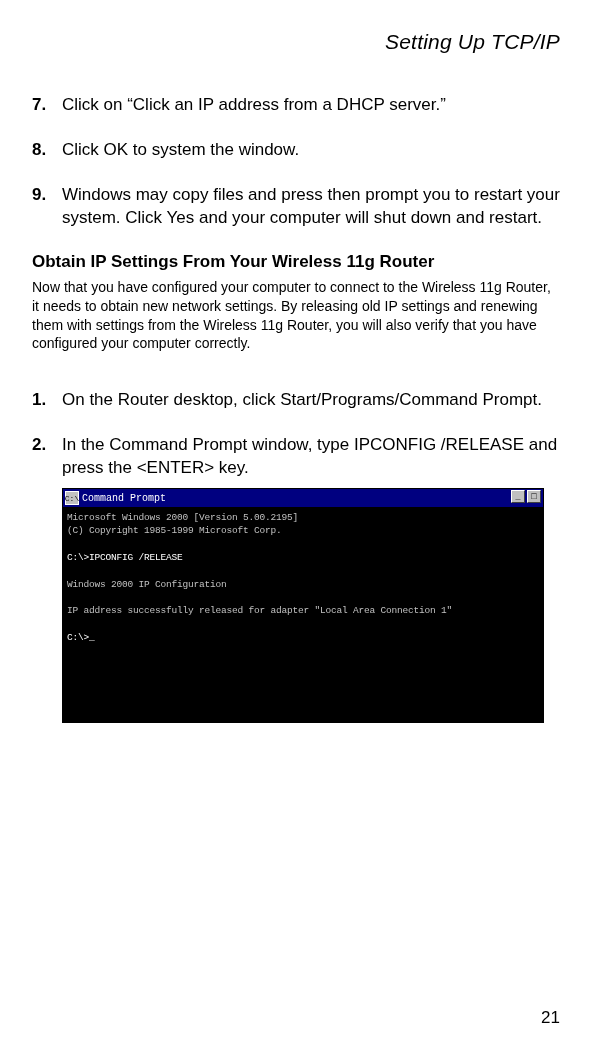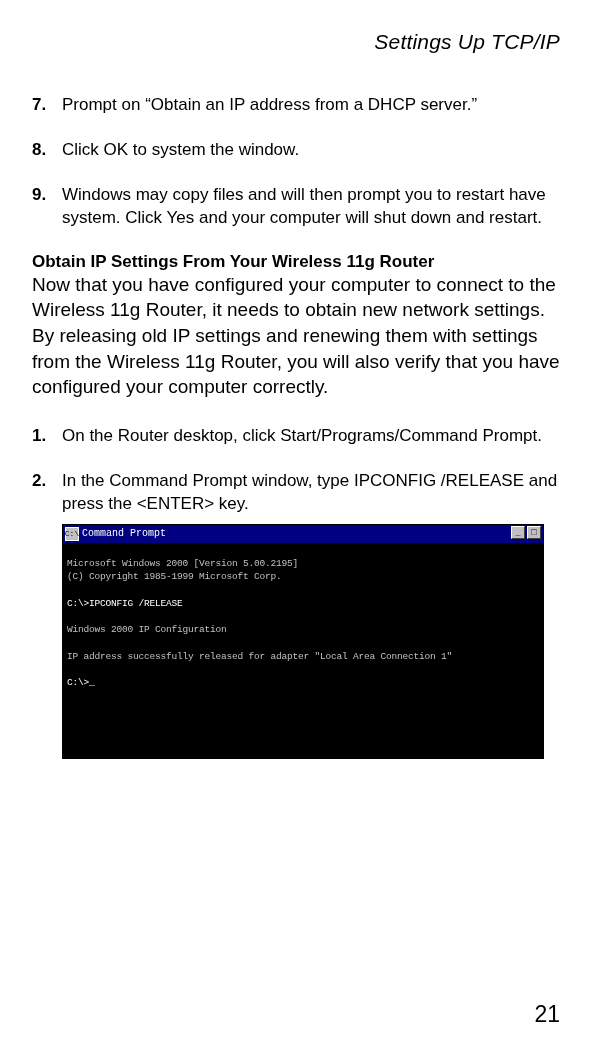--- a/index.html
+++ b/index.html
@@ -29,26 +29,27 @@
     .step-num {
       font-weight: bold;
       min-width: 30px;
     }
     .step-text {
       flex: 1;
     }
     .section-heading {
       font-weight: bold;
       font-size: 17px;
+      margin-bottom: 6px;
       margin-top: 4px;
     }
     .section-intro {
-      font-size: 19px;
+      font-size: 14px;
       line-height: 1.35;
-      margin-bottom: 25px;
+      margin-bottom: 36px;
     }
     .cmd-window {
       margin-left: 30px;
       width: 482px;
       border: 1px solid #000;
       background: #000;
       margin-top: 8px;
     }
     .cmd-titlebar {
       background: #000080;
@@ -97,52 +98,52 @@
       color: #000;
       font-family: Arial;
       font-weight: bold;
       line-height: 1;
     }
     .cmd-body {
       background: #000;
       color: #c0c0c0;
       font-family: "Courier New", monospace;
       font-size: 9.5px;
-      padding: 14px 4px;
+      padding: 4px 4px;
       min-height: 215px;
       line-height: 1.4;
       white-space: pre;
       letter-spacing: -0.2px;
     }
     .cmd-bright { color: #fff; }
     .page-num {
       position: absolute;
       bottom: 18px;
       right: 35px;
-      font-size: 23px;
+      font-size: 17px;
     }
   </style>
 </head>
 <body>
 
-<div class="header-title">Settings Up TCP/IP</div>
+<div class="header-title">Setting Up TCP/IP</div>
 
 <div class="step">
   <div class="step-num">7.</div>
-  <div class="step-text">Prompt on “Obtain an IP address from a DHCP server.”</div>
+  <div class="step-text">Click on “Click an IP address from a DHCP server.”</div>
 </div>
 
 <div class="step">
   <div class="step-num">8.</div>
   <div class="step-text">Click OK to system the window.</div>
 </div>
 
 <div class="step">
   <div class="step-num">9.</div>
-  <div class="step-text">Windows may copy files and will then prompt you to restart have system. Click Yes and your computer will shut down and restart.</div>
+  <div class="step-text">Windows may copy files and press then prompt you to restart your system. Click Yes and your computer will shut down and restart.</div>
 </div>
 
 <div class="section-heading">Obtain IP Settings From Your Wireless 11g Router</div>
 <div class="section-intro">Now that you have configured your computer to connect to the Wireless 11g Router, it needs to obtain new network settings. By releasing old IP settings and renewing them with settings from the Wireless 11g Router, you will also verify that you have configured your computer correctly.</div>
 
 <div class="step">
   <div class="step-num">1.</div>
   <div class="step-text">On the Router desktop, click Start/Programs/Command Prompt.</div>
 </div>
 

